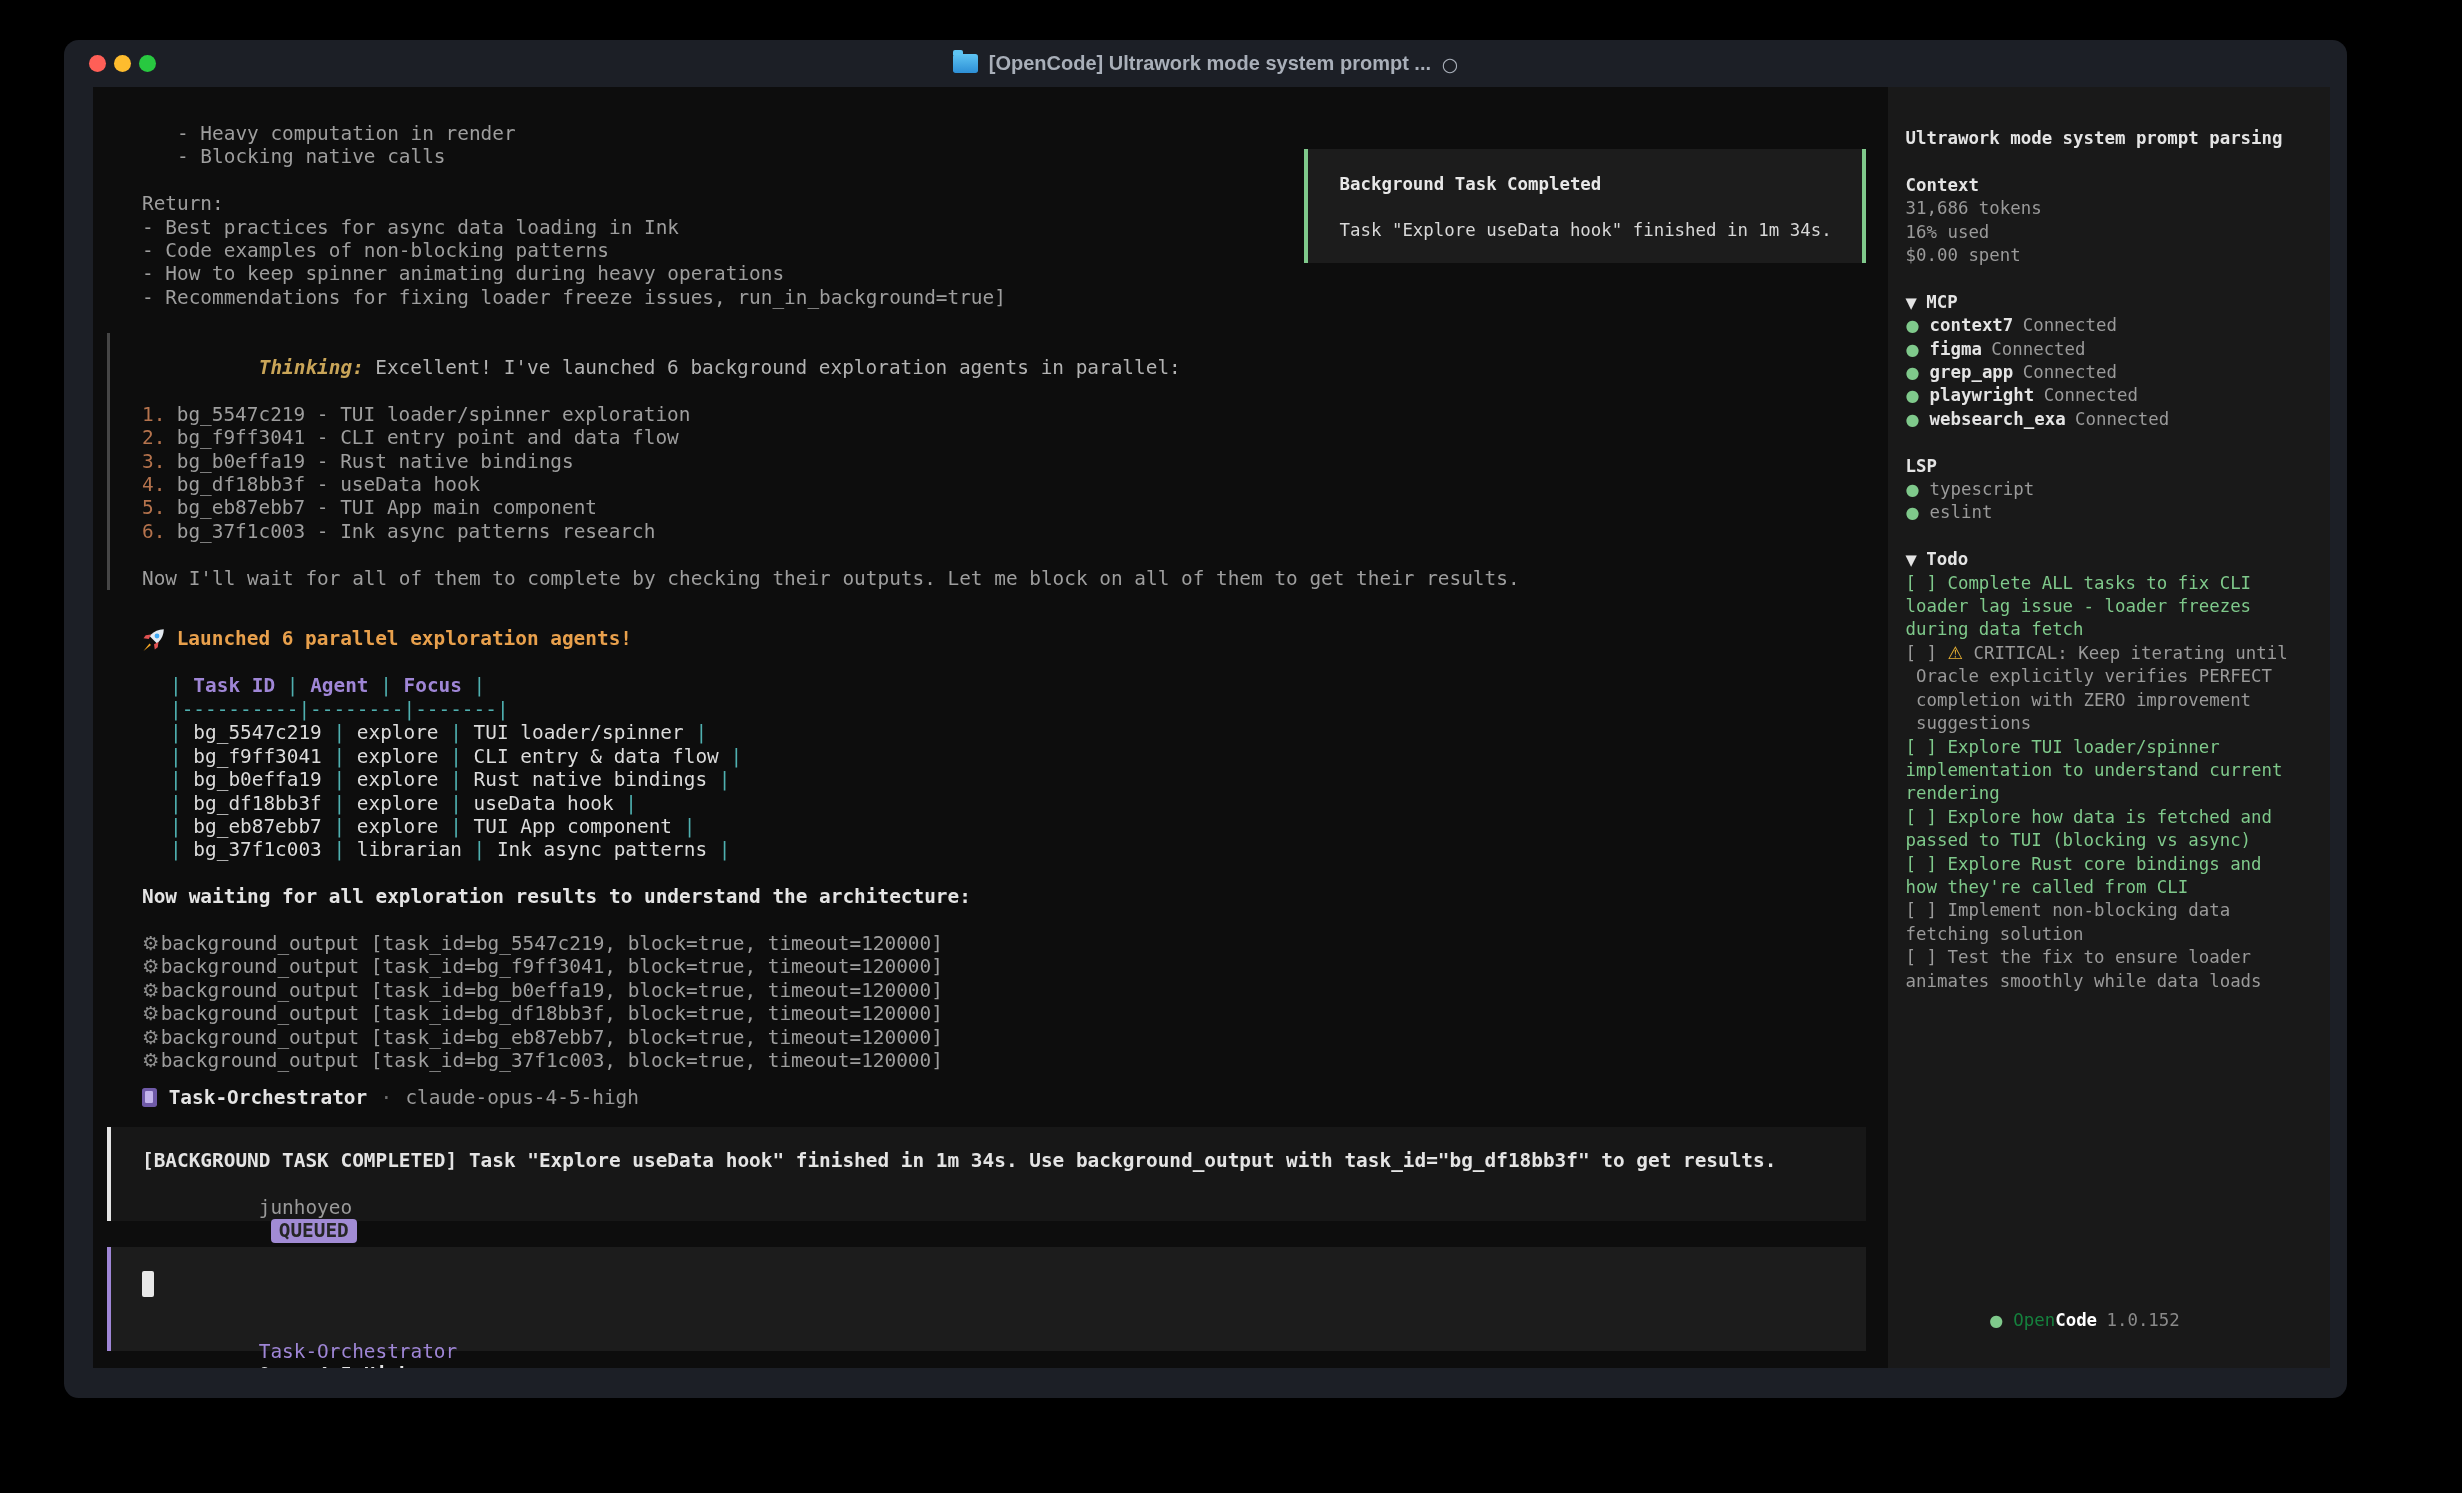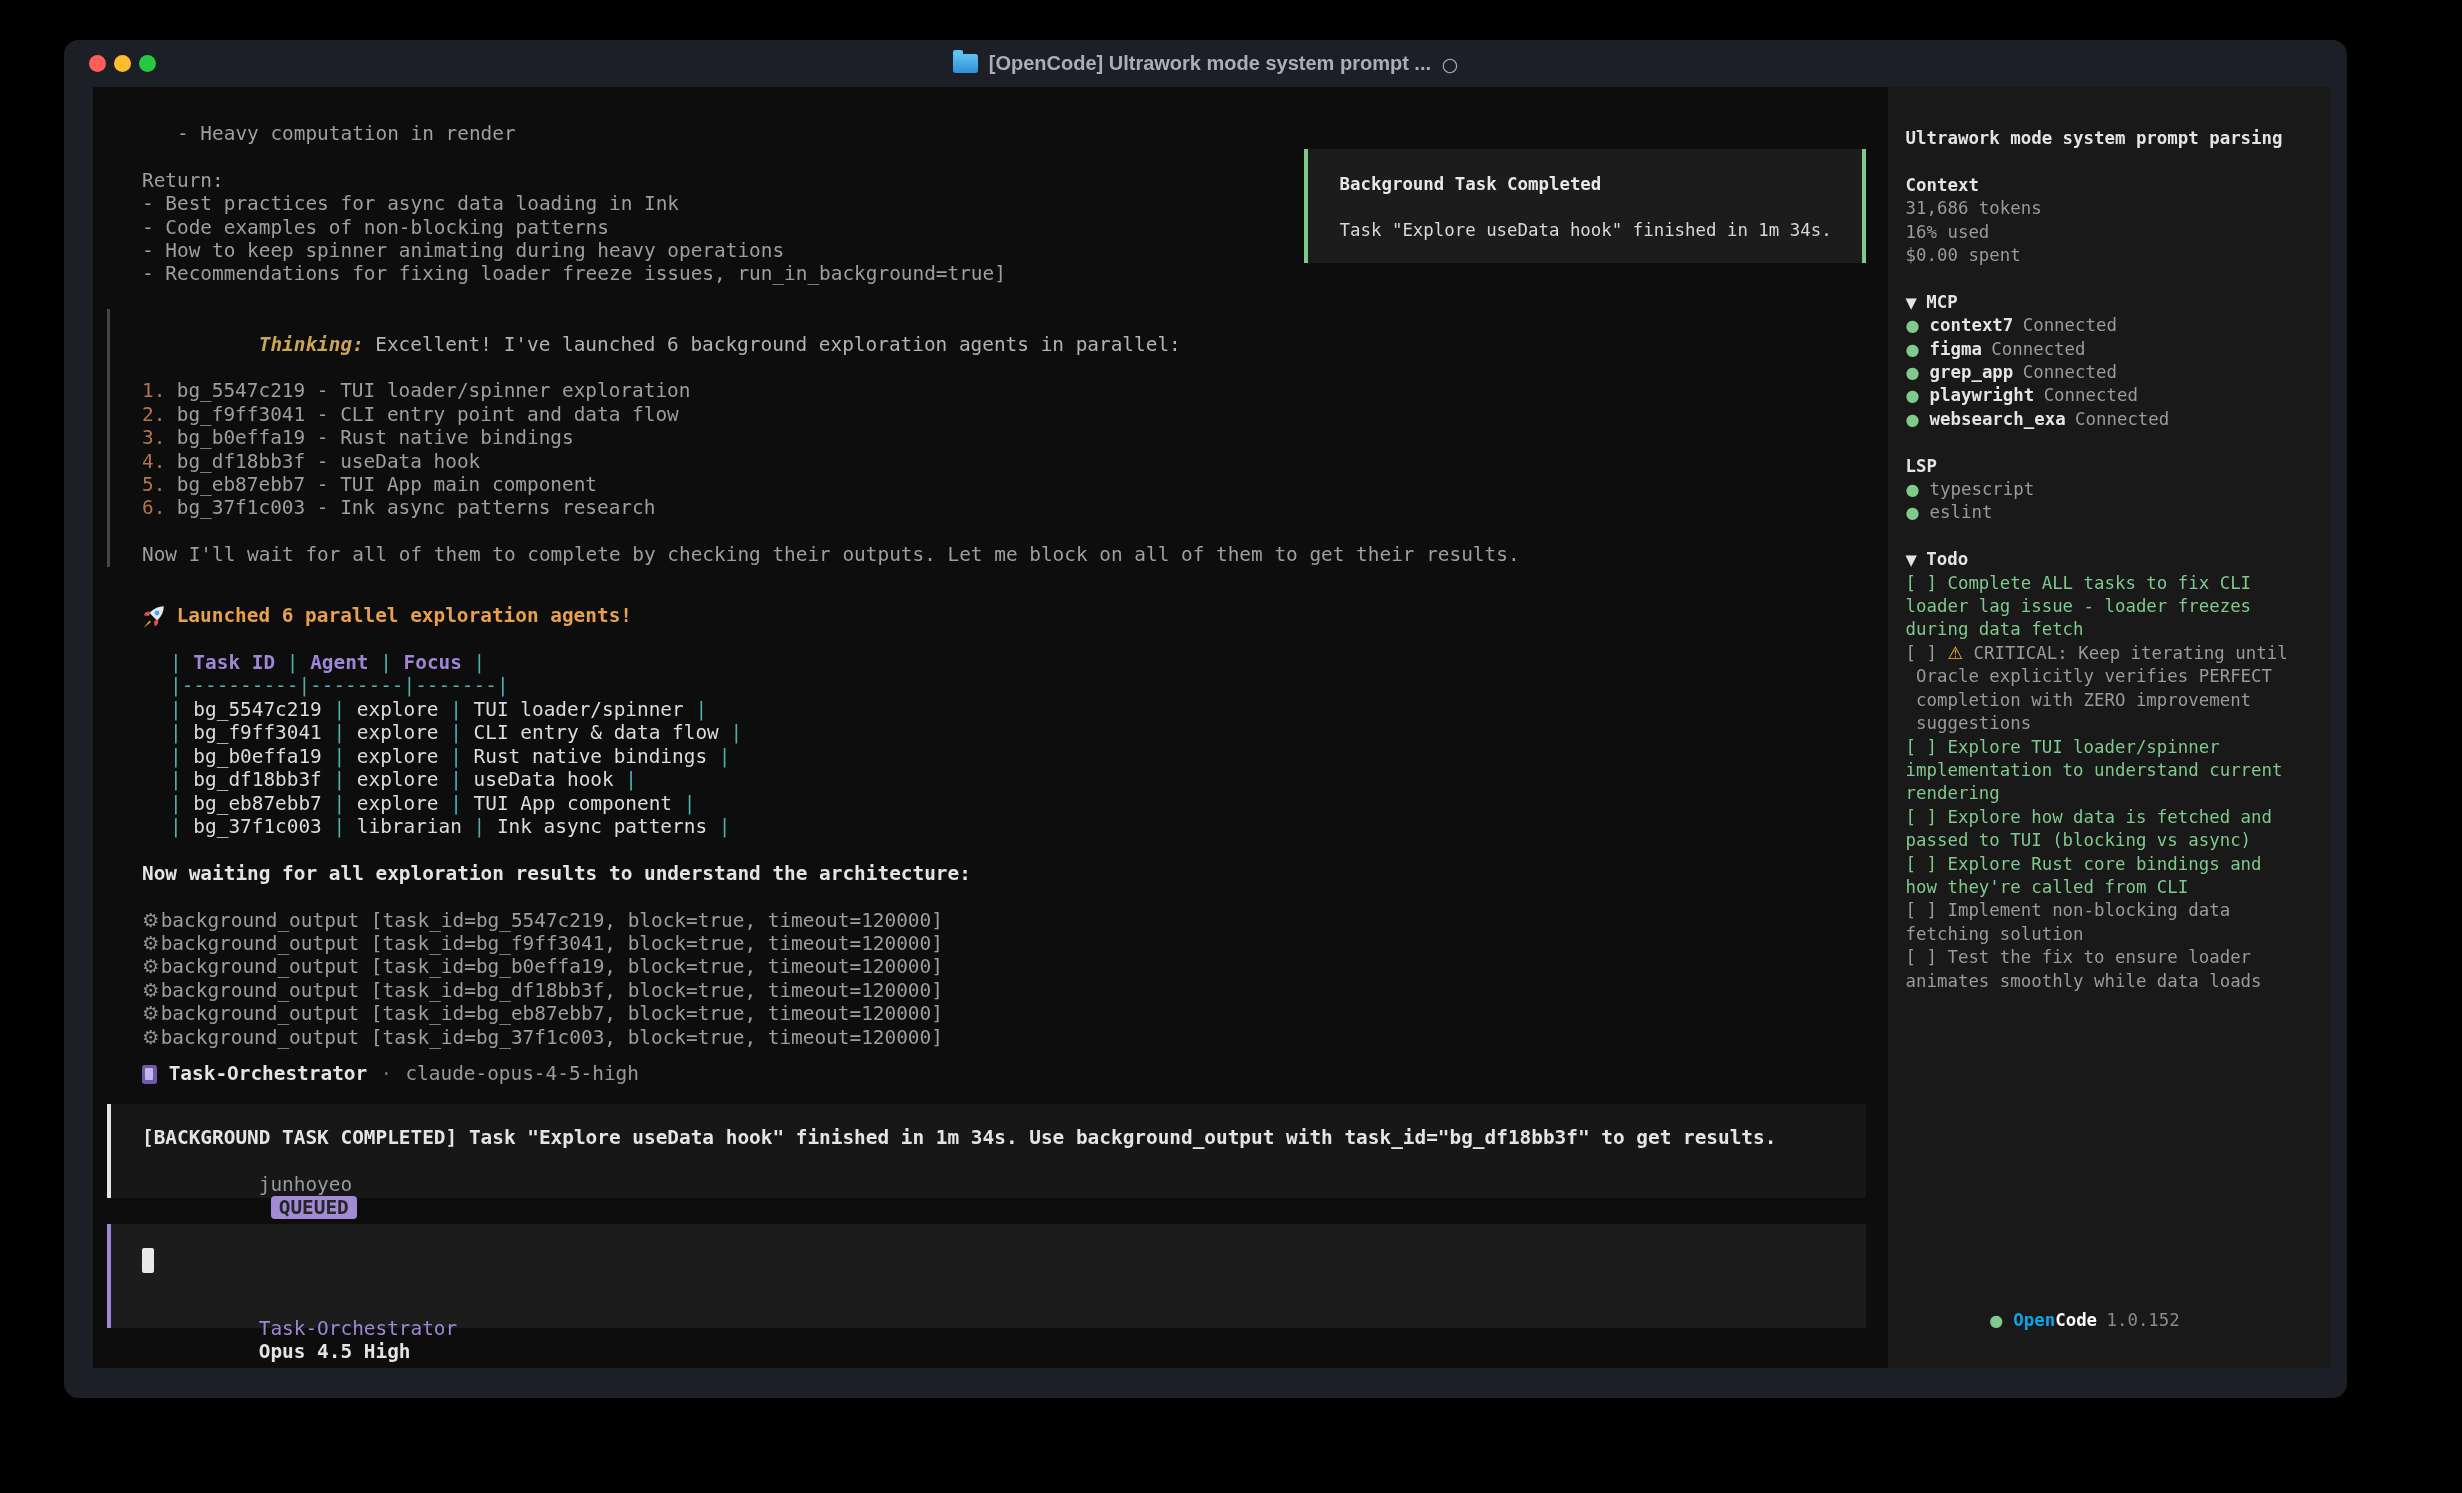--- a/index.html
+++ b/index.html
@@ -80,21 +80,21 @@
 
   
   .srow { white-space:pre; min-height:23.4px; }
   .sgap { height:23.4px; }
   .tri  { color:#e4e4e4; font-size:14.7px; margin-right:9.4px; }
   .sdot { color:#7fc98b; font-size:16px; margin-right:10px; }
   .mname{ color:#e4e4e4; font-weight:bold; margin-right:9.4px; }
   .tg   { color:#7fc98b; }
   .warn { color:#e9b234; font-weight:bold; }
   .sfooter { position:absolute; bottom:12px; left:18px; white-space:pre; }
-  .sfooter .open { color:#0ea5e9; font-weight:bold; }
+  .sfooter .open { color:#15803d; font-weight:normal; }
   .sfooter .code { color:#ffffff; font-weight:bold; margin-right:9.4px; }
   .sfooter .ver  { color:#8a8a8a; }
 </style>
 </head>
 <body>
 
 <div class="window">
 
   <div class="titlebar">
     <div class="lights">
@@ -108,20 +108,21 @@
       <span class="title-circle">○</span>
     </div>
   </div>
 
   <div class="content">
 
     <div class="main">
 
       <div class="block-a">
         <div class="line">   - Heavy computation in render</div>
+        <div class="line">   - Blocking native calls</div>
         <div class="line"></div>
         <div class="line">Return:</div>
         <div class="line">- Best practices for async data loading in Ink</div>
         <div class="line">- Code examples of non-blocking patterns</div>
         <div class="line">- How to keep spinner animating during heavy operations</div>
         <div class="line">- Recommendations for fixing loader freeze issues, run_in_background=true]</div>
       </div>
 
       <div class="thinking">
         <div class="line">

